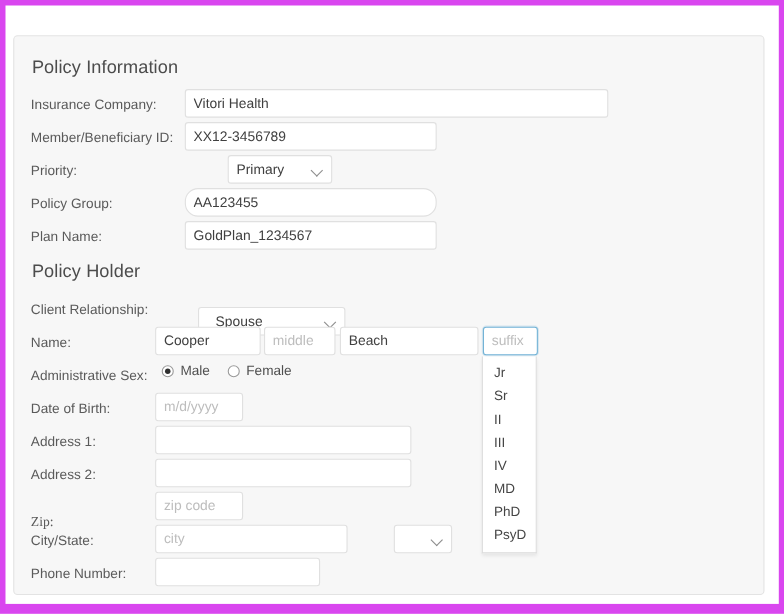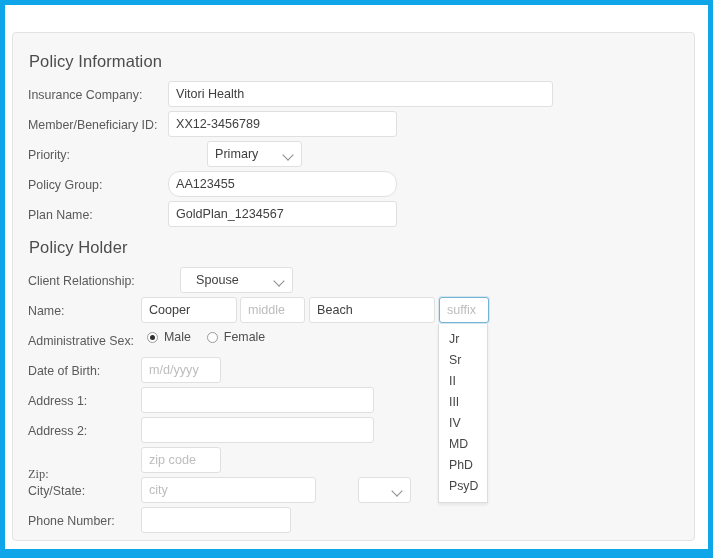--- a/index.html
+++ b/index.html
@@ -11,21 +11,21 @@
     height: 558px;
     background: #ffffff;
     font-family: "Liberation Sans", sans-serif;
     overflow: hidden;
   }
   
   #window-frame {
     position: absolute;
     left: 0; top: 0;
     width: 713px; height: 558px;
-    background: #0ea5e9;
+    background: #d946ef;
     box-sizing: border-box;
   }
   #page-canvas {
     position: absolute;
     left: 5px; top: 5px;
     width: 703px; height: 544px;
     background: #ffffff;
     box-sizing: border-box;
     overflow: hidden;
   }
@@ -174,21 +174,21 @@
 
       <div class="field-label" style="left:15px; top:145px;">Policy Group:</div>
       <input class="inp" style="left: 155px; top: 138px; width: 229px; border-radius: 12px;" value="AA123455">
 
       <div class="field-label" style="left:15px; top:175px;">Plan Name:</div>
       <input class="inp" style="left: 155px; top: 168px; width: 229px;" value="GoldPlan_1234567">
 
       <div class="section-title" style="left:16px; top:205px;">Policy Holder</div>
 
       <div class="field-label" style="left:15px; top:241px;">Client Relationship:</div>
-      <div class="sel" style="left:128px; top:234px; width:113px;padding-left:15px;">
+      <div class="sel" style="left:128px; top:246px; width:134px;padding-left:15px;">
         <span class="sel-value">Spouse</span>
         <span class="chev"></span>
       </div>
 
       <div class="field-label" style="left:15px; top:271px;">Name:</div>
       <input class="inp" style="left: 128px; top: 264px; width: 96px;" value="Cooper">
       <input class="inp" style="left: 227px; top: 264px; width: 65px;" placeholder="middle">
       <input class="inp" style="left: 296px; top: 264px; width: 126px;" value="Beach">
       <input class="inp focused" style="left: 426px; top: 264px; width: 50px;" autofocus="" placeholder="suffix">
 

